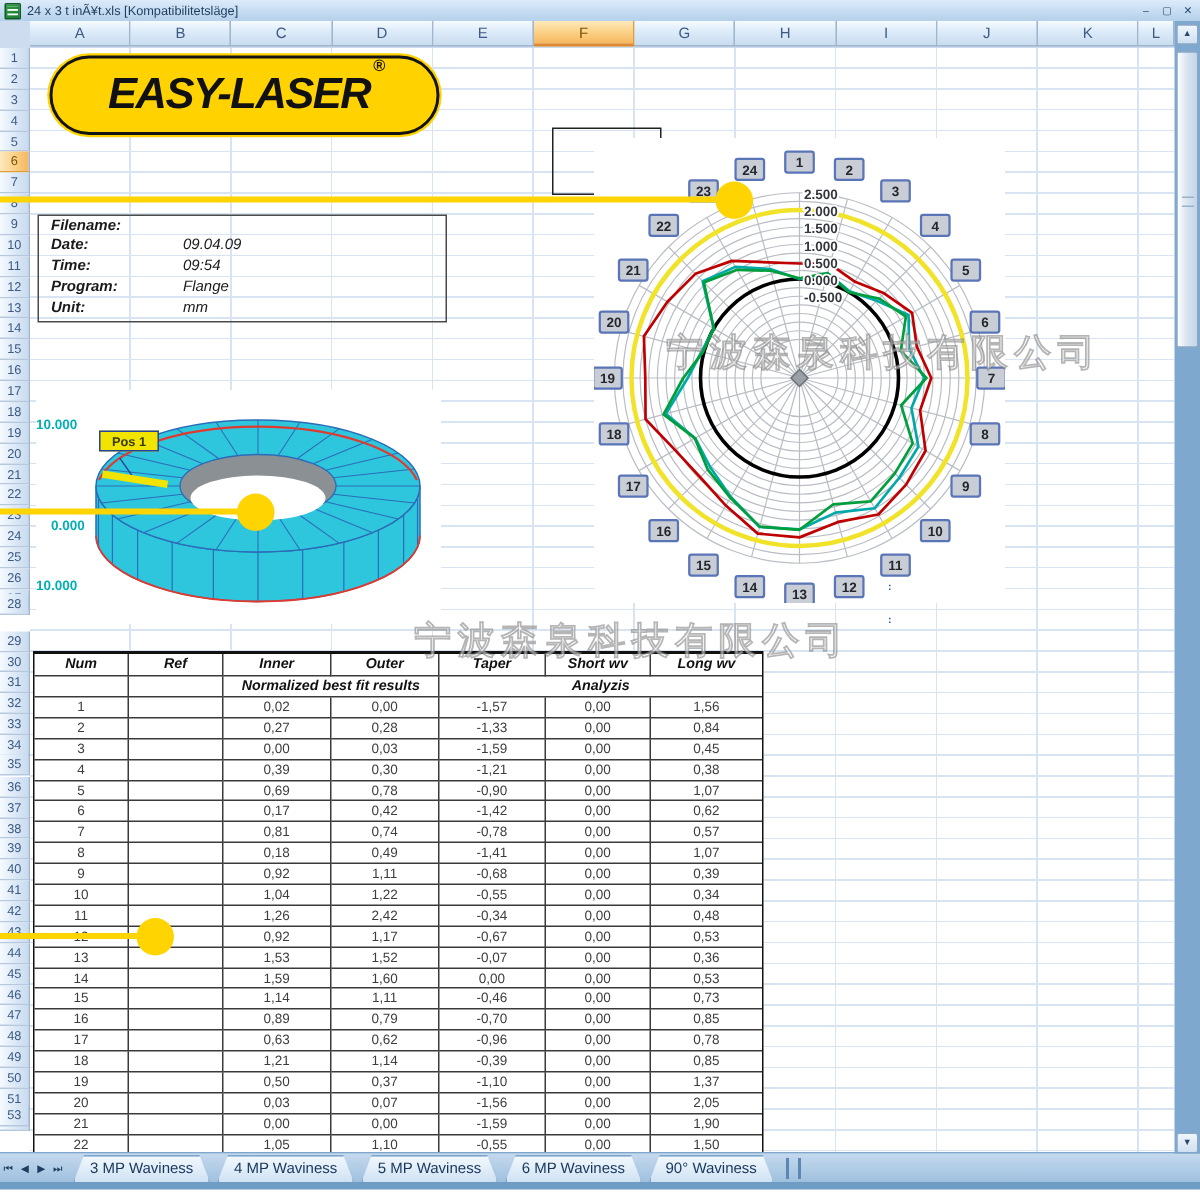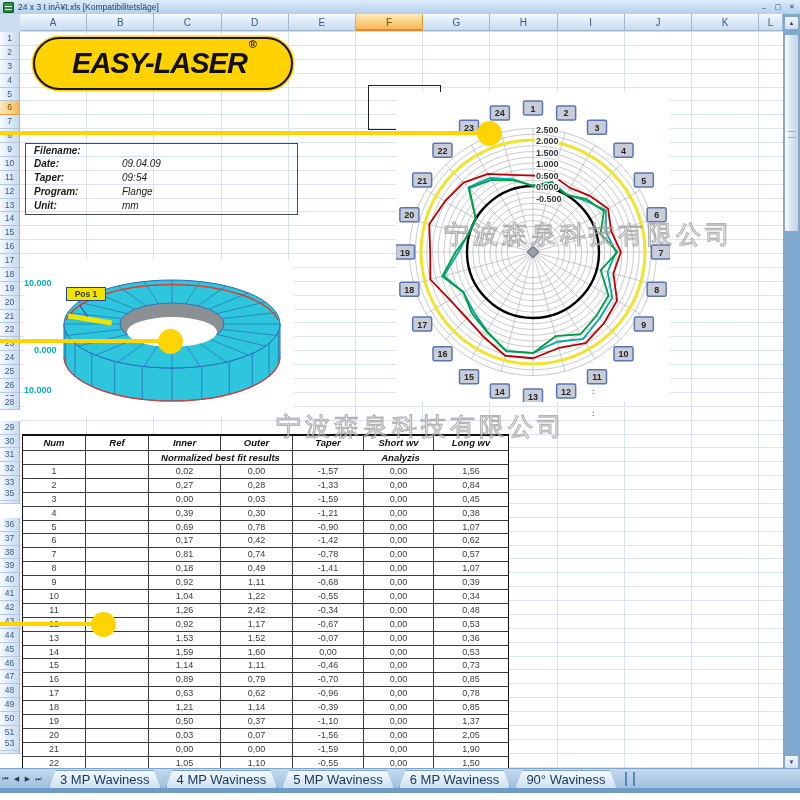--- a/index.html
+++ b/index.html
@@ -76,21 +76,21 @@
     background:#fff;box-sizing:content-box;z-index:5;}
   .tr{display:flex;}
   .td{box-sizing:border-box;border-right:1px solid #3a3a3a;border-bottom:1px solid #3a3a3a;
     text-align:center;font-size:9px;color:#3d3d3d;overflow:hidden;}
   .td:last-child{border-right:none;}
   .th{font-weight:bold;font-style:italic;color:#111;font-size:9.5px;}
   
   #tabbar{position:absolute;left:0;top:768px;width:800px;height:19px;
     background:linear-gradient(#c4d9ee,#9fc0de);border-top:1px solid #7ea6cc;z-index:60;display:flex;align-items:center;}
   .nav-btn{font-size:7px;color:#1e3c5f;width:11px;text-align:center;}
-  .sheet-tab{height:15px;line-height:15px;margin-left:5px;padding:1px 10px;font-size:13px;color:#16365c;
+  .sheet-tab{height:15px;line-height:15px;margin-left:5px;padding:1px 10px;font-size:10px;color:#16365c;
     background:linear-gradient(#f2f8fd,#cfe2f3);border:1px solid #7ea6cc;border-bottom:none;
     clip-path:polygon(7px 0,calc(100% - 7px) 0,100% 100%,0 100%);align-self:flex-end;}
   #tab-split{width:6px;height:14px;margin-left:8px;border-left:2px solid #5c87b5;border-right:2px solid #5c87b5;align-self:center;}
   #hscroll-track{position:absolute;left:492px;top:770px;width:258px;height:14px;background:#8fb4d6;
     border:1px solid #6f9cc4;border-radius:2px;}
   #hscroll-thumb{position:absolute;left:2px;top:1px;width:224px;height:10px;border-radius:2px;
     background:linear-gradient(#fdfefe,#d7e4f0 50%,#c3d6e8);border:1px solid #8aa8c6;}
   #hscroll-right{position:absolute;left:752px;top:771px;font-size:7px;color:#1e3c5f;}
   #resize-grip{position:absolute;left:782px;top:772px;width:14px;height:12px;
     background:radial-gradient(circle at 2px 2px,#6f93b8 1px,transparent 1.5px) 0 0/5px 5px;}
@@ -161,21 +161,21 @@
       <div class="rowhead" style="top: 365.12px; height: 13.88px; line-height: 13.88px;">25</div>
       <div class="rowhead" style="top: 379px; height: 13.88px; line-height: 13.88px;">26</div>
       <div class="rowhead" style="top: 392.88px; height: 13.88px; line-height: 13.88px; font-family: Liberation Mono, monospace;">27</div>
       <div class="rowhead" style="top: 396px; height: 13.88px; line-height: 13.88px;">28</div>
       <div class="rowhead" style="top: 420.64px; height: 13.88px; line-height: 13.88px;">29</div>
       <div class="rowhead" style="top: 434.52px; height: 13.88px; line-height: 13.88px;">30</div>
       <div class="rowhead" style="top: 448.4px; height: 13.88px; line-height: 13.88px;">31</div>
       <div class="rowhead" style="top: 462.28px; height: 13.88px; line-height: 13.88px;">32</div>
       <div class="rowhead" style="top: 476.16px; height: 13.88px; line-height: 13.88px;">33</div>
       <div class="rowhead" style="top: 490.04px; height: 13.88px; line-height: 13.88px;">34</div>
-      <div class="rowhead" style="top: 487px; height: 13.88px; line-height: 13.88px;">35</div>
+      <div class="rowhead" style="top: 503px; height: 13.88px; line-height: 13.88px;">35</div>
       <div class="rowhead" style="top: 517.8px; height: 13.88px; line-height: 13.88px;">36</div>
       <div class="rowhead" style="top: 531.68px; height: 13.88px; line-height: 13.88px;">37</div>
       <div class="rowhead" style="top: 545.56px; height: 13.88px; line-height: 13.88px;">38</div>
       <div class="rowhead" style="top: 559.44px; height: 13.88px; line-height: 13.88px;">39</div>
       <div class="rowhead" style="top: 573.32px; height: 13.88px; line-height: 13.88px;">40</div>
       <div class="rowhead" style="top: 587.2px; height: 13.88px; line-height: 13.88px;">41</div>
       <div class="rowhead" style="top: 601.08px; height: 13.88px; line-height: 13.88px;">42</div>
       <div class="rowhead" style="top: 614.96px; height: 13.88px; line-height: 13.88px;">43</div>
       <div class="rowhead" style="top: 628.84px; height: 13.88px; line-height: 13.88px;">44</div>
       <div class="rowhead" style="top: 642.72px; height: 13.88px; line-height: 13.88px;">45</div>
@@ -202,21 +202,21 @@
     <div id="info-box">
         <div class="info-row">
           <span class="info-label">Filename:</span>
           <span></span>
         </div>
         <div class="info-row">
           <span class="info-label">Date:</span>
           <span>09.04.09</span>
         </div>
         <div class="info-row">
-          <span class="info-label">Taper:</span>
+          <span class="info-label">Time:</span>
           <span>09:54</span>
         </div>
         <div class="info-row">
           <span class="info-label">Program:</span>
           <span>Flange</span>
         </div>
         <div class="info-row">
           <span class="info-label">Unit:</span>
           <span>mm</span>
         </div>

